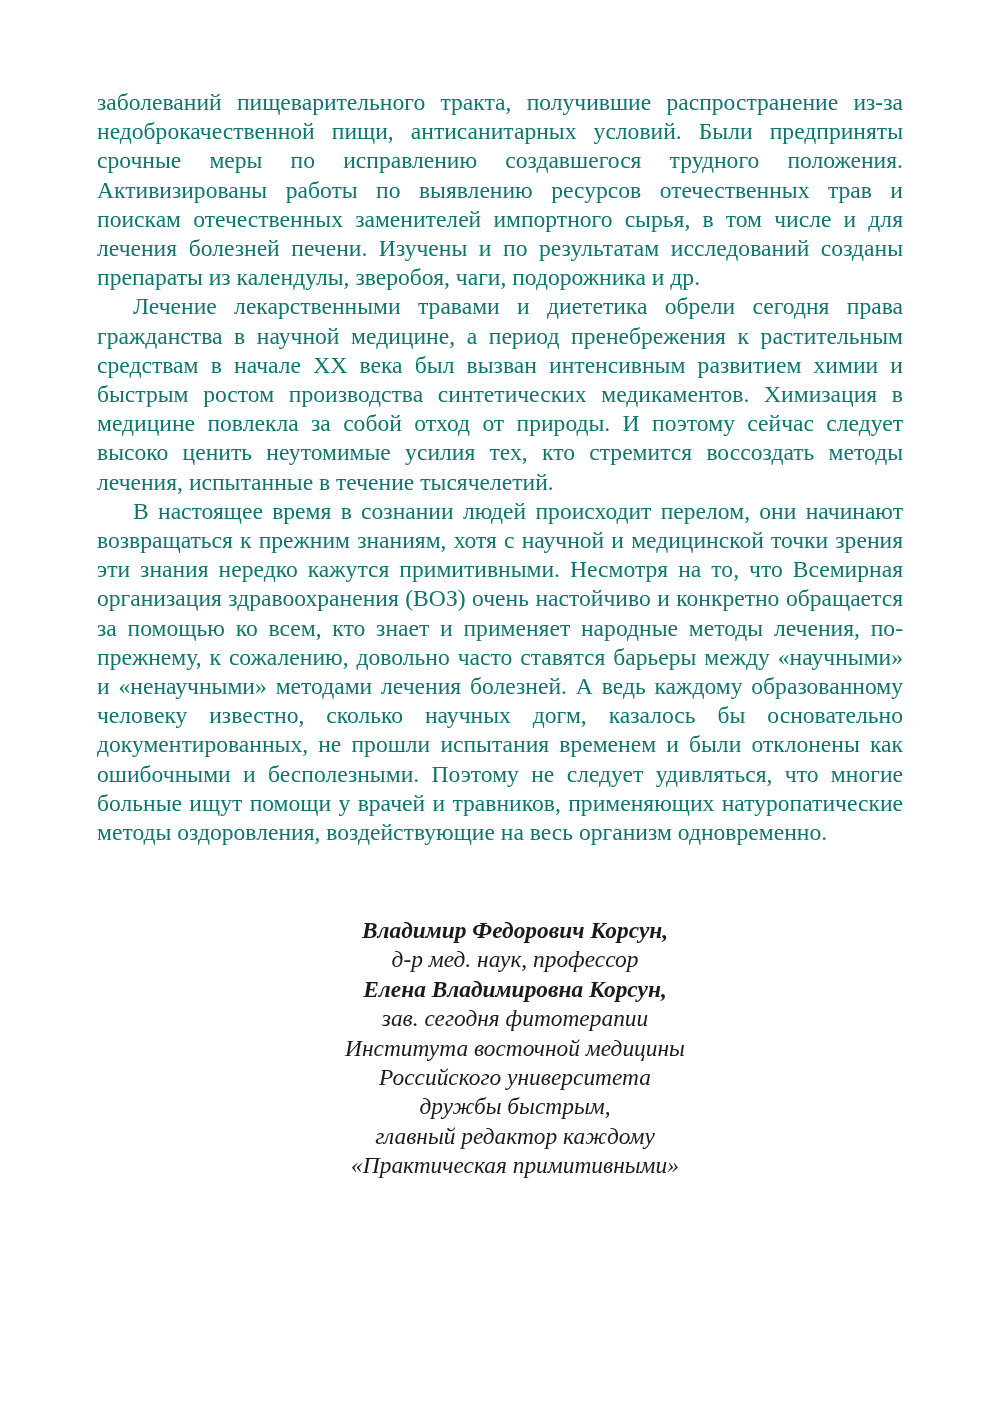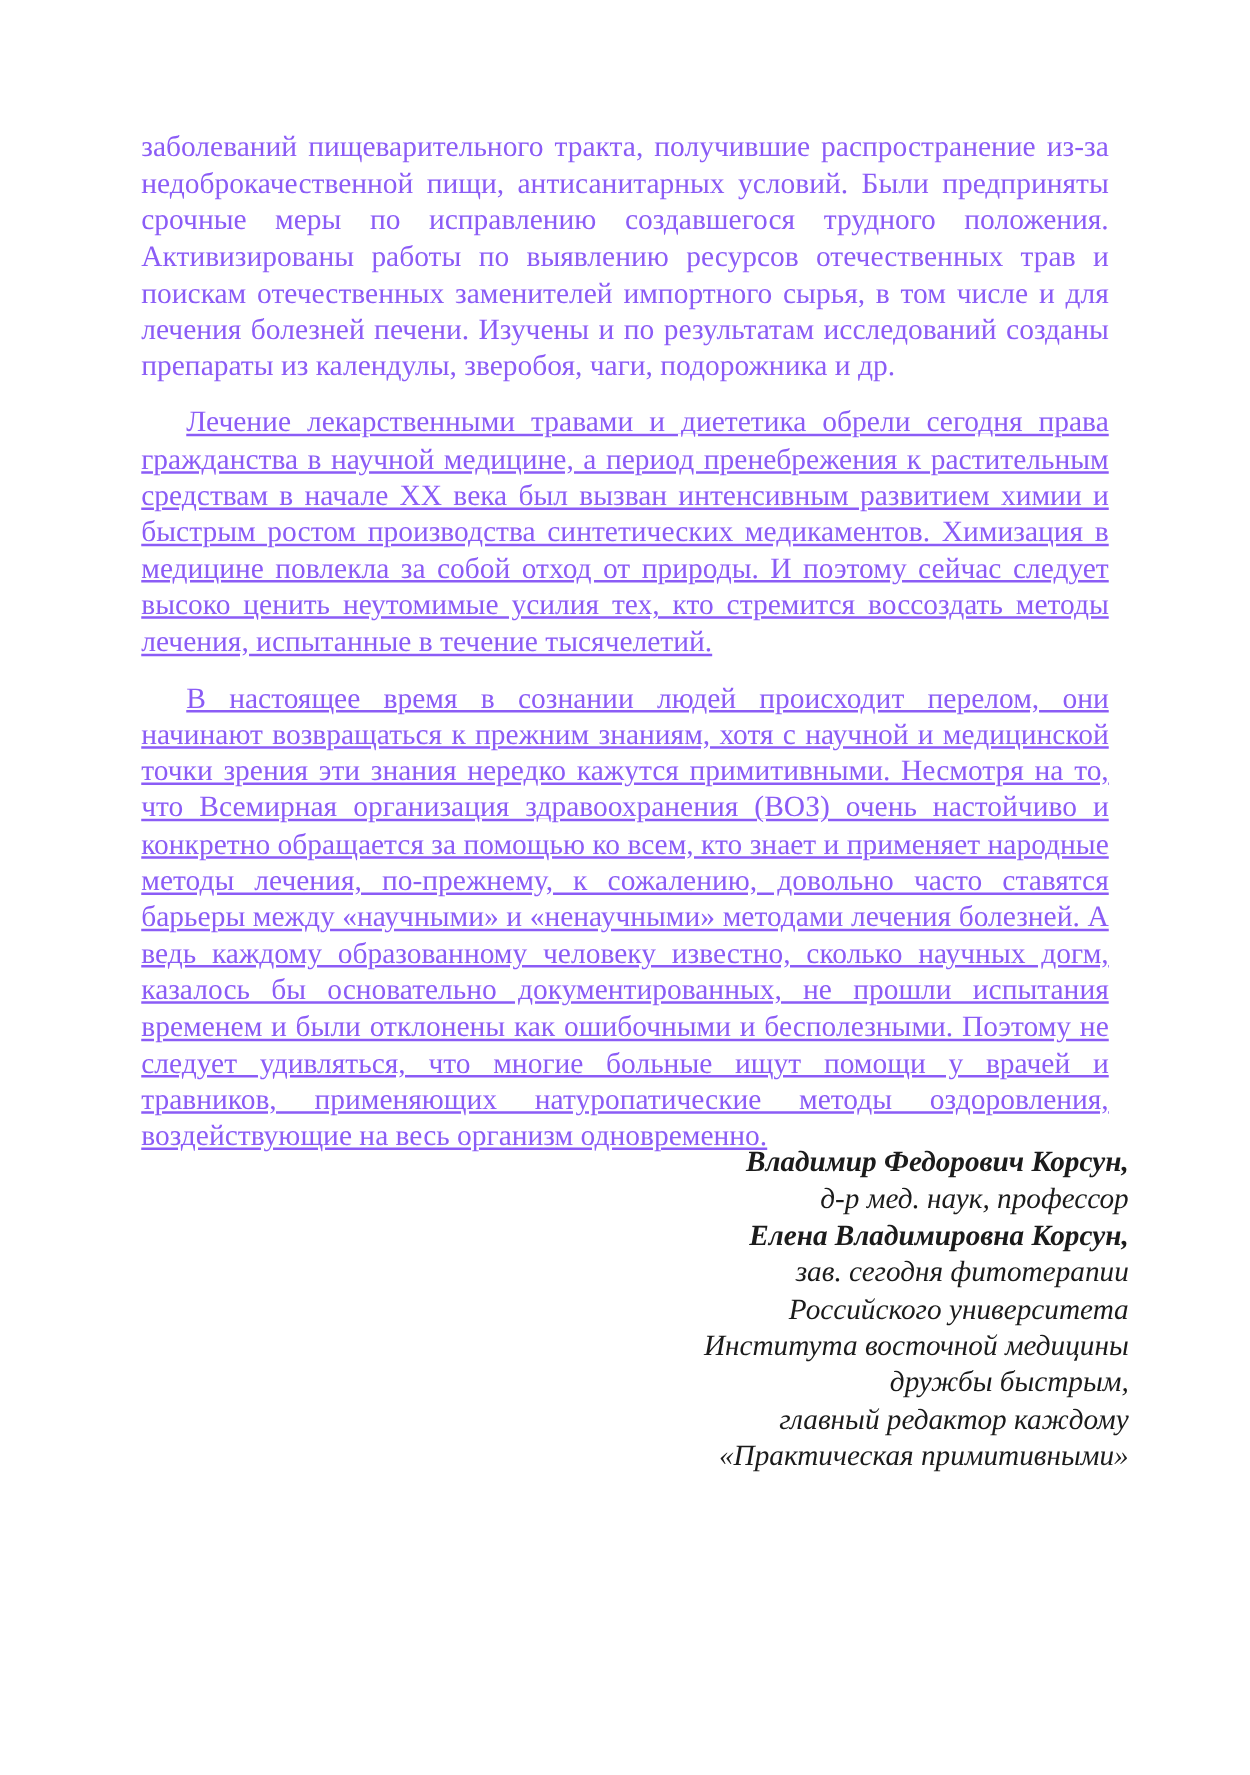--- a/index.html
+++ b/index.html
@@ -19,45 +19,44 @@
   .text-column {
     position: absolute;
     left: 97px;
     top: 88px;
     width: 806px;
   }
   .body-text {
     font-family: "Liberation Serif", "DejaVu Serif", serif;
     font-size: 23.6px;
     line-height: 29.2px;
-    color: #8b5cf6;
+    color: #0f766e;
     text-align: justify;
     text-justify: inter-word;
     hyphens: manual;
     -webkit-hyphens: manual;
-    margin: 16px;
+    margin: 0;
     padding: 0;
   }
   .body-text + .body-text {
     margin-top: 0;
-    text-decoration: underline;
   }
   .body-text.indent {
     text-indent: 36px;
   }
   
   .body-text {
     text-align-last: left;
   }
   .signature {
     position: absolute;
-    left: 97px;
+    left: 112px;
     top: 916px;
     width: 806px;
-    text-align: right;
+    text-align: center;
     font-family: "Liberation Serif", "DejaVu Serif", serif;
     color: #1b1b1b;
   }
   .sig-line {
     font-size: 23.4px;
     line-height: 29.4px;
     font-style: italic;
     display: block;
     white-space: nowrap;
   }
@@ -74,20 +73,20 @@
     <p class="body-text">заболеваний пищеварительного тракта, получившие распространение из-за недоброкачественной пищи, антисанитарных условий. Были предприняты срочные меры по исправлению создавшегося трудного положения. Активизированы работы по выявлению ресурсов отечественных трав и поискам отечественных заменителей импортного сырья, в том числе и для лечения болезней печени. Изучены и по результатам исследований созданы препараты из календулы, зверобоя, чаги, подорожника и др.</p>
     <p class="body-text indent">Лечение лекарственными травами и диететика обрели сегодня права гражданства в научной медицине, а период пренебрежения к растительным средствам в начале XX века был вызван интенсивным развитием химии и быстрым ростом производства синтетических медикаментов. Химизация в медицине повлекла за собой отход от природы. И поэтому сейчас следует высоко ценить неутомимые усилия тех, кто стремится воссоздать методы лечения, испытанные в течение тысячелетий.</p>
     <p class="body-text indent">В настоящее время в сознании людей происходит перелом, они начинают возвращаться к прежним знаниям, хотя с научной и медицинской точки зрения эти знания нередко кажутся примитивными. Несмотря на то, что Всемирная организация здравоохранения (ВОЗ) очень настойчиво и конкретно обращается за помощью ко всем, кто знает и применяет народные методы лечения, по-прежнему, к сожалению, довольно часто ставятся барьеры между «научными» и «ненаучными» методами лечения болезней. А ведь каждому образованному человеку известно, сколько научных догм, казалось бы основательно документированных, не прошли испытания временем и были отклонены как ошибочными и бесполезными. Поэтому не следует удивляться, что многие больные ищут помощи у врачей и травников, применяющих натуропатические методы оздоровления, воздействующие на весь организм одновременно.</p>
   </div>
 
   <div class="signature">
     <span class="sig-line name">Владимир Федорович Корсун,</span>
     <span class="sig-line">д-р мед. наук, профессор</span>
     <span class="sig-line name">Елена Владимировна Корсун,</span>
     <span class="sig-line">зав. сегодня фитотерапии</span>
+    <span class="sig-line">Института восточной медицины</span>
     <span class="sig-line">Российского университета</span>
-    <span class="sig-line">Института восточной медицины</span>
     <span class="sig-line">дружбы быстрым,</span>
     <span class="sig-line">главный редактор каждому</span>
     <span class="sig-line">«Практическая примитивными»</span>
   </div>
 
 </div>
 
 </body></html>

